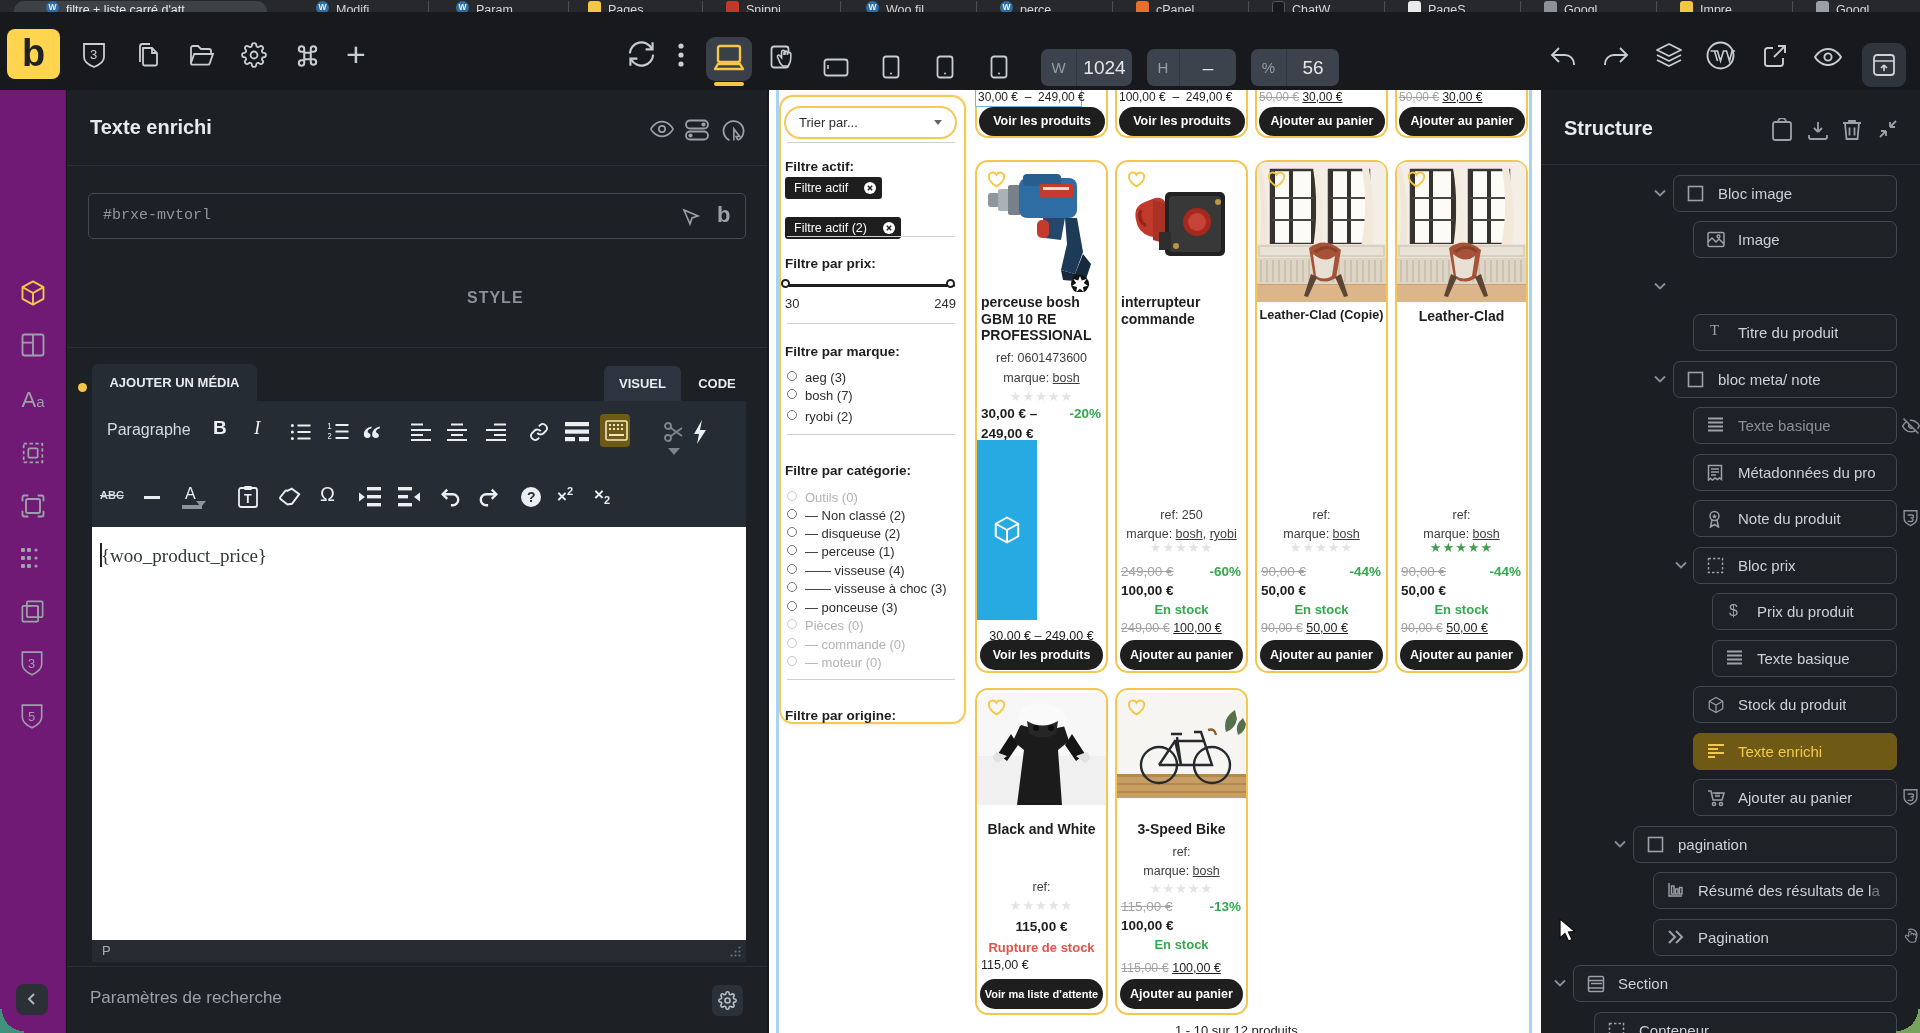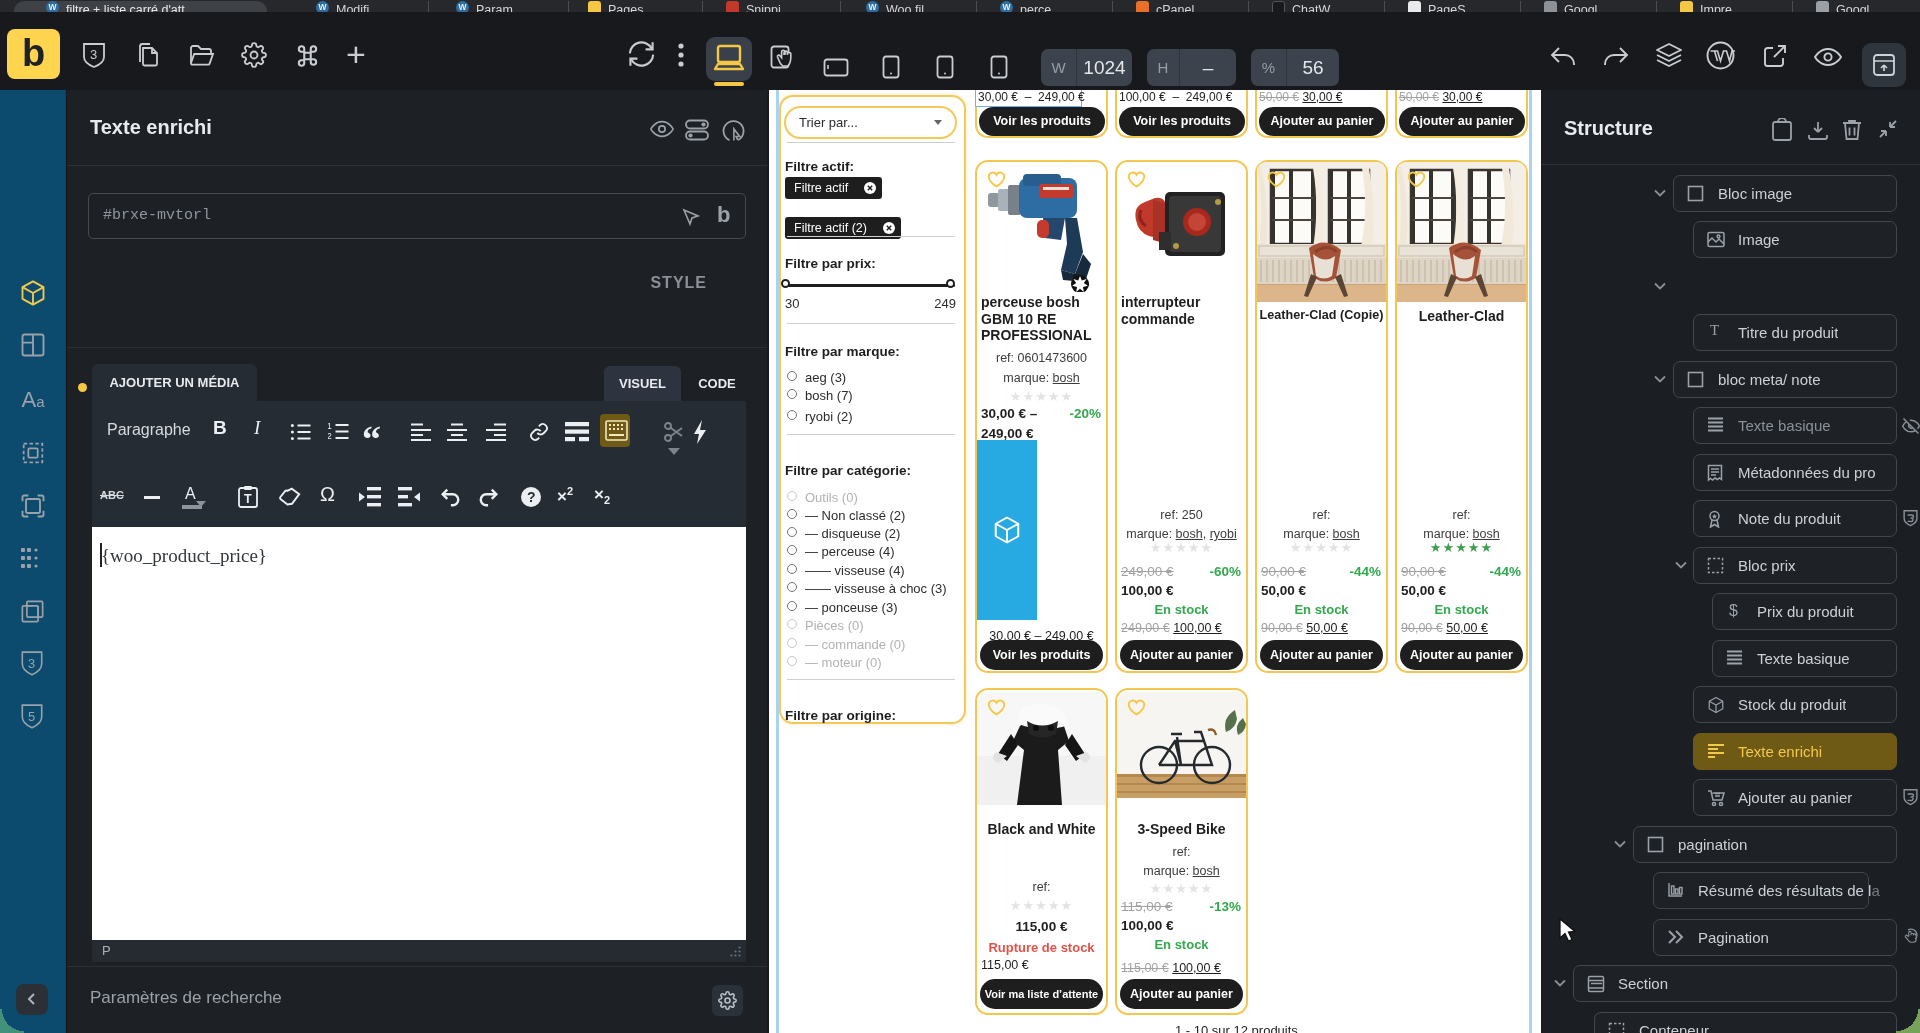--- a/index.html
+++ b/index.html
@@ -16,32 +16,32 @@
 #logo { position:absolute; left:7px; top:17px; width:53px; height:50px; background:#ffd54f; border-radius:8px; color:#1e2125; font-weight:bold; font-size:38px; text-align:center; line-height:48px; }
 .tbico { position:absolute; color:#c9cdd2; }
 .tbico svg { display:block; }
 #devbox { position:absolute; left:706px; top:25px; width:46px; height:44px; background:#3a4049; border-radius:9px; }
 #devbox .bar { position:absolute; left:8px; bottom:-5px; width:30px; height:4px; background:#f6c744; border-radius:2px; }
 .wgroup { position:absolute; top:37px; height:37px; background:#3c434c; border-radius:7px; color:#969da7; }
 .wlabel { position:absolute; left:0; top:0; bottom:0; display:flex; align-items:center; justify-content:center; font-size:15px; border-right:1px solid #30363e; border-radius:7px 0 0 7px; }
 .wval { position:absolute; right:0; top:0; bottom:0; display:flex; align-items:center; justify-content:center; font-size:19px; color:#e4e7ea; }
 #savebox { position:absolute; left:1862px; top:31px; width:44px; height:44px; background:#2f353d; border-radius:9px; }
 
-#rail { position:absolute; left:0; top:90px; width:66px; height:943px; background:#0c4a6e; border-right:1px solid #33383f; }
+#rail { position:absolute; left:0; top:90px; width:66px; height:943px; background:#701a75; border-right:1px solid #33383f; }
 .railico { position:absolute; left:19px; width:28px; height:28px; color:#9ba1a9; }
 #backbtn { position:absolute; left:16px; top:894px; width:32px; height:31px; background:#2b3037; border-radius:8px; color:#adb3bb; text-align:center; }
 
 #panel { position:absolute; left:67px; top:90px; width:700px; height:943px; background:#1d2125; }
 #paneltitle { position:absolute; left:23px; top:26px; font-size:20px; font-weight:bold; color:#e8eaed; }
 .phico { position:absolute; top:29px; color:#9ba1a9; }
 #hdrline { position:absolute; left:0; top:75px; width:700px; height:1px; background:#2b3036; }
 #idinput { position:absolute; left:21px; top:103px; width:658px; height:46px; border:1px solid #434a53; border-radius:5px; background:#1d2125; }
 #idinput .idtxt { position:absolute; left:14px; top:13px; font-family:"Liberation Mono", monospace; font-size:15px; color:#8f969f; }
 #contbtn { position:absolute; left:21px; top:173px; width:322px; height:57px; background:#262c34; border-radius:7px; color:#fff; font-weight:bold; font-size:16px; letter-spacing:1px; text-align:center; line-height:57px; }
-#styletab { position:absolute; left:400px; top:164px; width:240px; height:57px; color:#8b9099; font-weight:bold; font-size:16px; letter-spacing:1px; text-align:right; line-height:57px; }
+#styletab { position:absolute; left:400px; top:179px; width:240px; height:57px; color:#8b9099; font-weight:bold; font-size:16px; letter-spacing:1px; text-align:left; line-height:57px; }
 #secline { position:absolute; left:0; top:257px; width:700px; height:1px; background:#2b3036; }
 
 #dot { position:absolute; left:11px; top:293px; width:9px; height:9px; border-radius:50%; background:#f6c744; }
 #mediabtn { position:absolute; left:25px; top:274px; width:165px; height:37px; background:#262c34; border-radius:6px 6px 0 0; color:#e8eaed; font-weight:bold; font-size:13px; text-align:center; line-height:37px; }
 #visuel { position:absolute; left:537px; top:276px; width:77px; height:35px; background:#2d3440; border-radius:6px 6px 0 0; color:#e8eaed; font-weight:bold; font-size:13px; text-align:center; line-height:35px; }
 #codetab { position:absolute; left:620px; top:276px; width:60px; height:35px; color:#e8eaed; font-weight:bold; font-size:13px; text-align:center; line-height:35px; }
 #edtoolbar { position:absolute; left:25px; top:311px; width:654px; height:126px; background:#262c34; }
 #editor { position:absolute; left:25px; top:437px; width:654px; height:413px; background:#ffffff; }
 #editor .content { position:absolute; left:9px; top:18px; font-family:"Liberation Serif", serif; font-size:19px; color:#32373c; }
 #edstatus { position:absolute; left:25px; top:850px; width:654px; height:22px; background:#262b32; color:#aab0b8; font-size:13px; }
@@ -508,21 +508,21 @@
         <div class="fitem" style="left:24px;top:312px">ryobi (2)</div>
       <div class="divider" style="top:337px"></div>
       <div class="flabel" style="left:4px;top:366px">Filtre par catégorie:</div>
       <div class="fdot off" style="left:6px;top:394px"></div>
         <div class="fitem off" style="left:24px;top:393px">Outils (0)</div>
       <div class="fdot" style="left:6px;top:412px"></div>
         <div class="fitem" style="left:24px;top:411px">— Non classé (2)</div>
       <div class="fdot" style="left:6px;top:430px"></div>
         <div class="fitem" style="left:24px;top:429px">— disqueuse (2)</div>
       <div class="fdot" style="left:6px;top:448px"></div>
-        <div class="fitem" style="left:24px;top:447px">— perceuse (4)</div>
+        <div class="fitem" style="left:24px;top:447px">— perceuse (1)</div>
       <div class="fdot" style="left:6px;top:467px"></div>
         <div class="fitem" style="left:24px;top:466px">—— visseuse (4)</div>
       <div class="fdot" style="left:6px;top:485px"></div>
         <div class="fitem" style="left:24px;top:484px">—— visseuse à choc (3)</div>
       <div class="fdot" style="left:6px;top:504px"></div>
         <div class="fitem" style="left:24px;top:503px">— ponceuse (3)</div>
       <div class="fdot off" style="left:6px;top:522px"></div>
         <div class="fitem off" style="left:24px;top:521px">Pièces (0)</div>
       <div class="fdot off" style="left:6px;top:541px"></div>
         <div class="fitem off" style="left:24px;top:540px">— commande (0)</div>
@@ -873,21 +873,21 @@
         </svg></div>
     <div class="caret" style="left:72px;top:747px"><svg width="14" height="14" viewBox="0 0 14 14" fill="none" stroke="currentColor" stroke-width="1.8">
           <path d="M2 4.5l5 5 5-5"></path>
         </svg></div>
     <div class="snode" style="left:92px;top:736px;width:264px">
         <span class="nico"><svg width="17" height="17" viewBox="0 0 17 17" fill="none" stroke="currentColor" stroke-width="1.6">
             <rect x="1.5" y="1.5" width="14" height="14"></rect>
           </svg></span>
         <span class="nlabel">pagination</span>
       </div>
-    <div class="snode" style="left:112px;top:782px;width:216px">
+    <div class="snode" style="left:112px;top:782px;width:244px">
         <span class="nico"><svg width="17" height="17" viewBox="0 0 17 17" fill="none" stroke="currentColor" stroke-width="1.4">
             <path d="M2 1v13h13"></path>
             <rect x="4.5" y="4" width="2.5" height="8"></rect>
             <rect x="8.5" y="7" width="2.5" height="5"></rect>
             <rect x="12.5" y="5.5" width="2.5" height="6.5"></rect>
           </svg></span>
         <span class="nlabel">Résumé des résultats de l<span style="opacity:.5">a</span></span>
       </div>
     <div class="snode" style="left:112px;top:829px;width:244px">
         <span class="nico"><svg width="18" height="16" viewBox="0 0 18 16" fill="none" stroke="currentColor" stroke-width="2">

